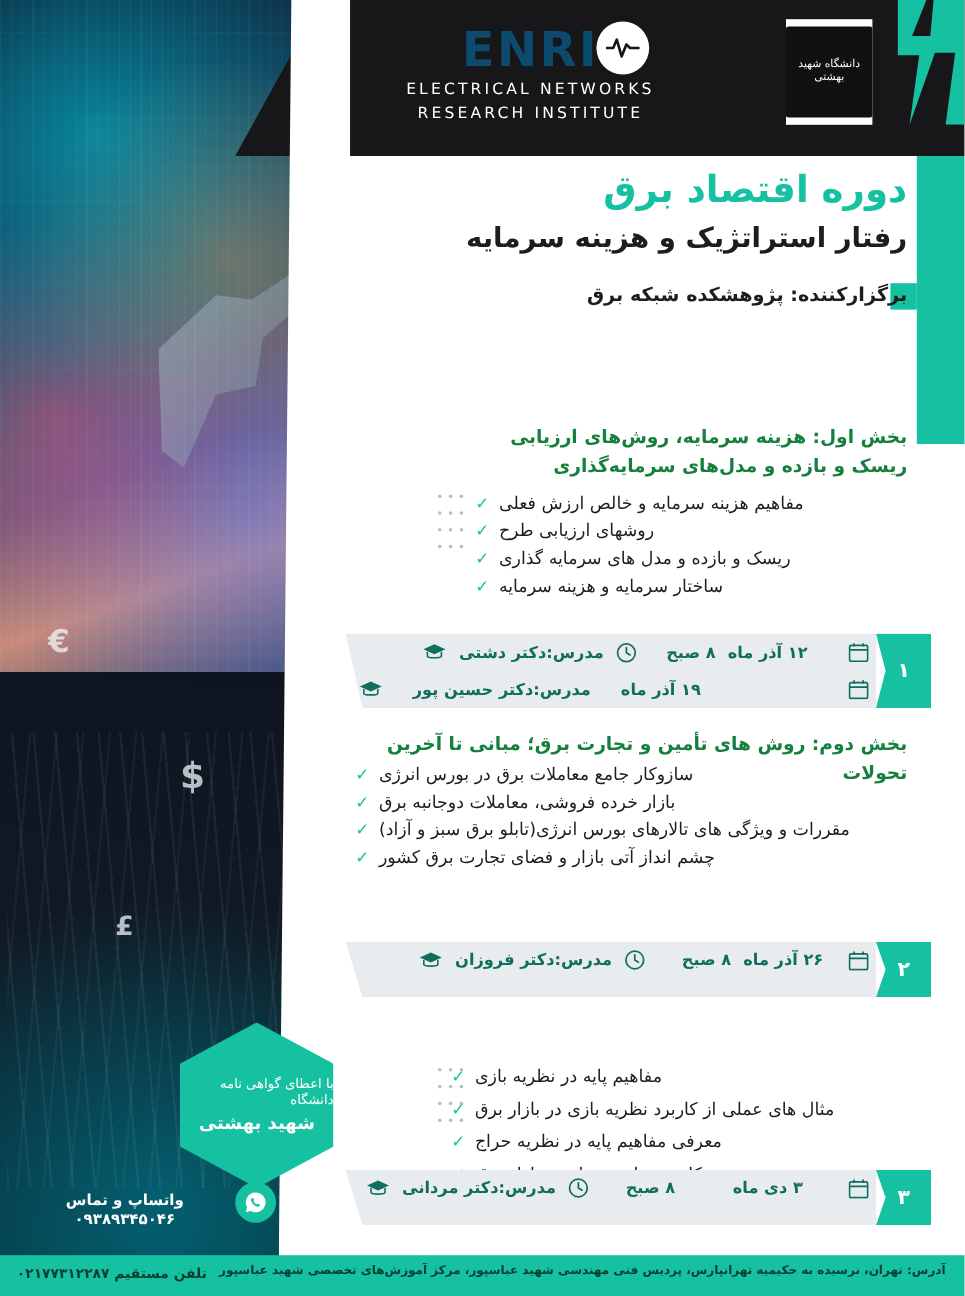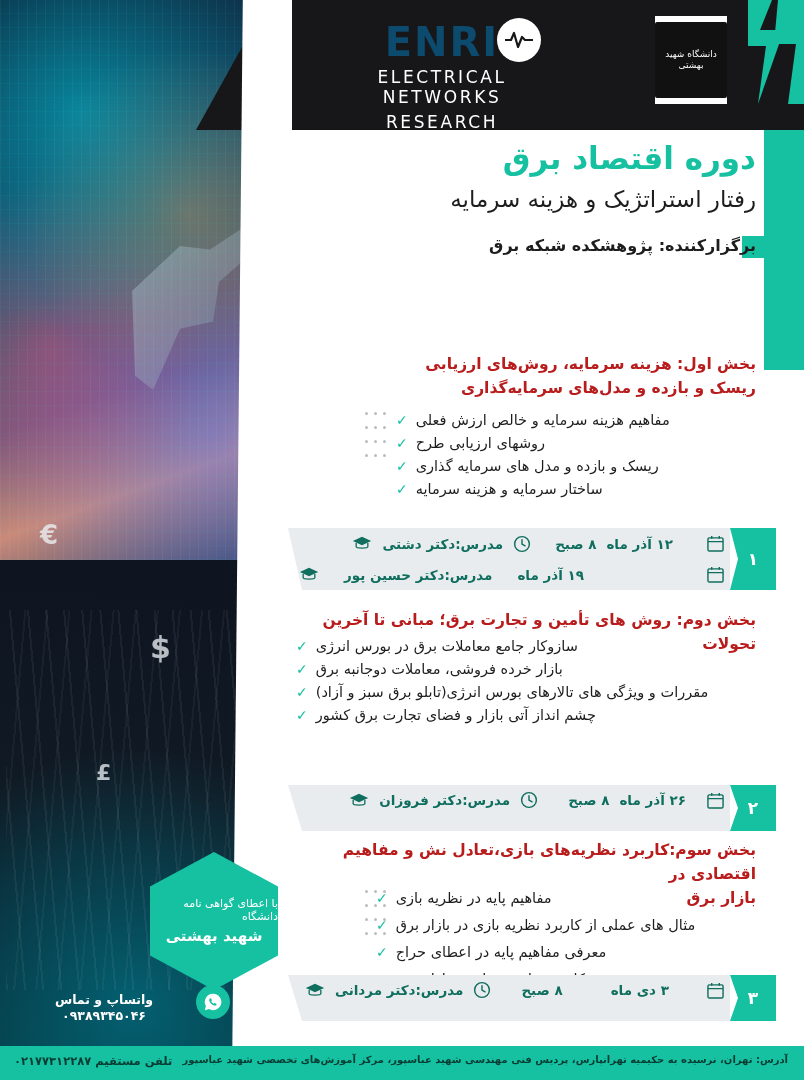--- a/index.html
+++ b/index.html
@@ -88,21 +88,21 @@
   .enri-logo {
     position: absolute; left: 332px; top: 22px;
     width: 220px; z-index: 6; text-align: center;
   }
   .enri-word {
     color: #0c4a6e; font-size: 40px; font-weight: bold;
     letter-spacing: 2px; line-height: 1; direction: ltr;
     display: inline-block;
   }
   .enri-sub1, .enri-sub2 {
-    color: #ffffff; font-size: 17px; letter-spacing: 2.6px;
+    color: #ffffff; font-size: 13px; letter-spacing: 2.6px;
     direction: ltr; margin-top: 5px;
   }
   .enri-mark {
     position: absolute; left: 497px; top: 18px;
     width: 44px; height: 44px; border-radius: 50%;
     background: #ffffff; z-index: 7;
   }
   .enri-mark svg { position: absolute; left: 7px; top: 12px; }
   .sbu-logo {
     position: absolute; left: 655px; top: 16px;
@@ -146,32 +146,32 @@
   }
 
   
   .title-main {
     position: absolute; right: 48px; top: 140px;
     color: #16c1a2; font-size: 31px; font-weight: bold;
     z-index: 4;
   }
   .title-sub {
     position: absolute; right: 48px; top: 186px;
-    color: #1d1d1d; font-size: 23px; font-weight: normal;
+    color: #1d1d1d; font-size: 23px; font-weight: bold;
     z-index: 4;
   }
   .title-org {
     position: absolute; right: 48px; top: 236px;
     color: #1d1d1d; font-size: 16px; font-weight: bold;
     z-index: 4;
   }
 
   
   .sec-head {
-    position: absolute; color: #b91c1c; font-weight: bold;
+    position: absolute; color: #15803d; font-weight: bold;
     font-size: 15.5px; line-height: 1.55; text-align: right;
     z-index: 4;
   }
   .bullets { position: absolute; z-index: 4; text-align: right; }
   .bullet {
     display: flex; flex-direction: row-reverse;
     align-items: center; justify-content: flex-start;
     gap: 8px; margin-bottom: 7px;
   }
   .tick {
@@ -417,22 +417,20 @@
       <span class="sess-text" style="margin-right:11px;">۲۶ آذر ماه</span>
       <span class="sess-icon">
         <svg width="17" height="17" viewBox="0 0 18 18">
             <rect x="1" y="3" width="16" height="14" rx="1.5" stroke="#0f6e5e" stroke-width="1.5" fill="none"></rect>
             <path d="M1 7 H17 M5 1 V4 M13 1 V4" stroke="#0f6e5e" stroke-width="1.5"></path>
           </svg>
       </span>
     </div>
   </div>
 
-  <div class="sec-head" style="right:48px; top:838px; width:470px; white-space:pre-line;">بخش سوم:کاربرد نظریه‌های بازی،تعادل نش و مفاهیم اقتصادی در
-بازار برق</div>
   <div class="dots" style="right:418px; top:890px;">
     <i></i>
       <i></i>
       <i></i>
       <i></i>
       <i></i>
       <i></i>
       <i></i>
       <i></i>
       <i></i>
@@ -444,21 +442,21 @@
     <div class="bullet" style="margin-bottom:11px;">
       <span class="tick">✓</span>
       <span class="bullet-text">مفاهیم پایه در نظریه بازی</span>
     </div>
     <div class="bullet" style="margin-bottom:11px;">
       <span class="tick">✓</span>
       <span class="bullet-text">مثال های عملی از کاربرد نظریه بازی در بازار برق</span>
     </div>
     <div class="bullet" style="margin-bottom:11px;">
       <span class="tick">✓</span>
-      <span class="bullet-text">معرفی مفاهیم پایه در اعطای حراج</span>
+      <span class="bullet-text">معرفی مفاهیم پایه در نظریه حراج</span>
     </div>
     <div class="bullet">
       <span class="tick">✓</span>
       <span class="bullet-text">کاربرد نظریه حراج در بازار برق</span>
     </div>
   </div>
 
   <div class="session" style="top:975px;">
     <div class="bar"></div>
     <div class="numtab">۳</div>

